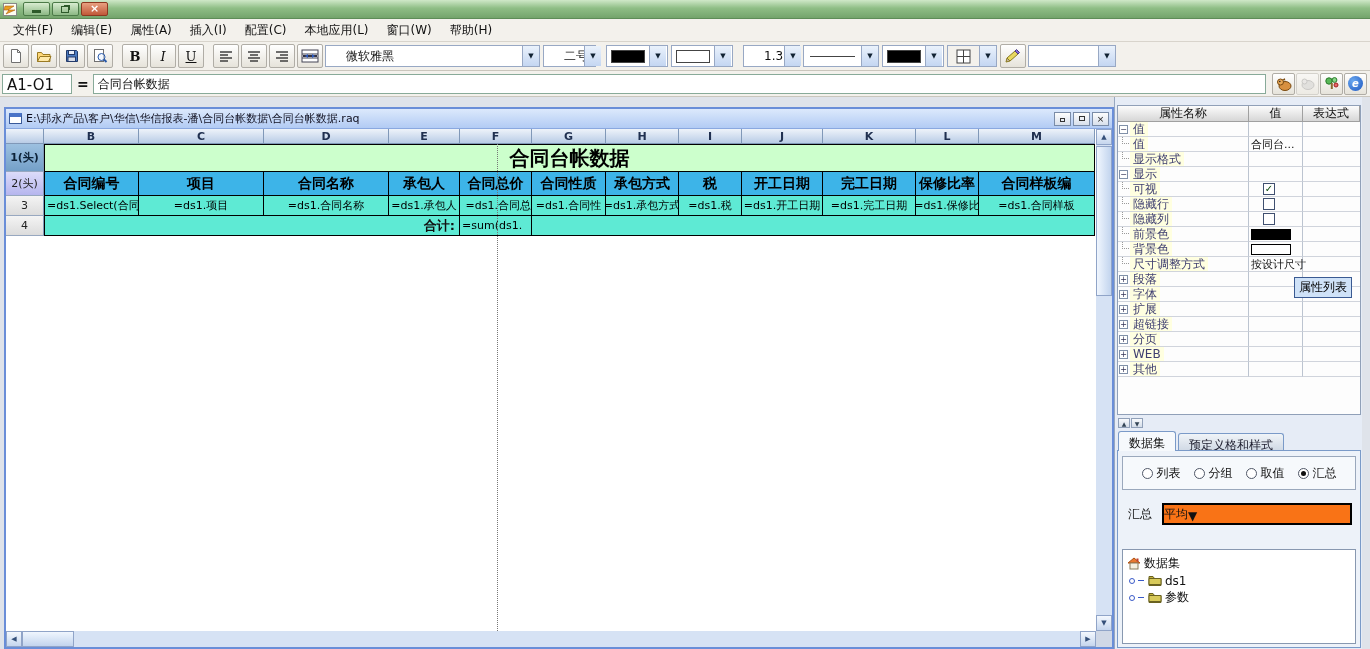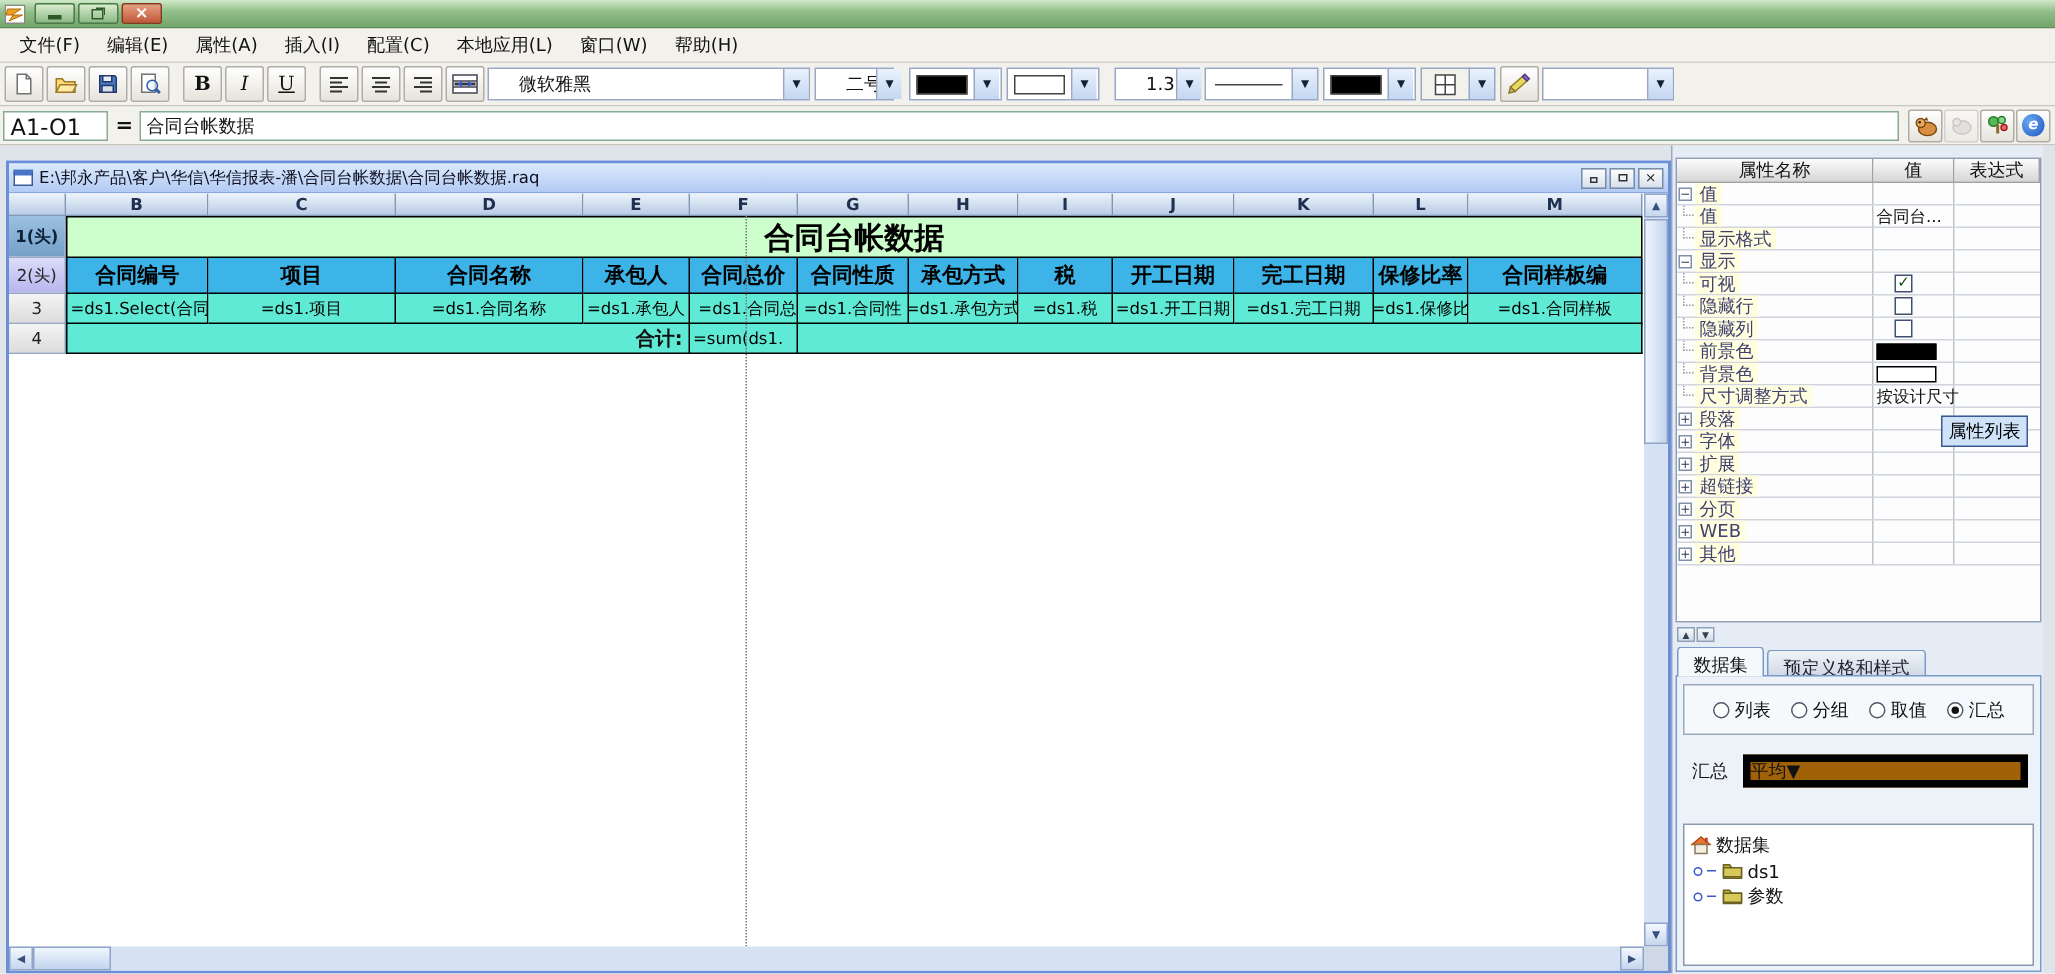--- a/index.html
+++ b/index.html
@@ -102,21 +102,21 @@
   .tabs{position:absolute;left:3px;top:334px;right:2px;height:20px;display:flex;align-items:flex-end}
   .tab{padding:3px 10px 2px 10px;font-size:12px;border:1px solid #7a9ac8;border-bottom:none;border-radius:3px 3px 0 0;margin-right:2px;white-space:nowrap}
   .tab.active{background:#f6f9fc;position:relative;z-index:2;height:20px}
   .tab.inactive{background:linear-gradient(#f0f4f8,#cfd8e4);height:18px;color:#223}
   .tabcontent{position:absolute;left:2px;top:353px;right:1px;bottom:1px;border:1px solid #7a9ac8;background:#edf2f9}
   .radiobox{margin:5px 4px 0 4px;height:34px;border:1px solid #9aa8bc;background:#f6f9fc;display:flex;align-items:center;justify-content:center;gap:13px}
   .radio{display:flex;align-items:center;gap:4px;font-size:12px}
   .rcirc{width:11px;height:11px;border:1px solid #505868;border-radius:50%;background:#fff;display:flex;align-items:center;justify-content:center;flex:none}
   .rcirc.on:after{content:"";width:5px;height:5px;border-radius:50%;background:#101010}
   .sumrow{display:flex;align-items:center;margin:13px 8px 0 10px;gap:10px}
-  .sumcombo{flex:1;height:22px;border:5px solid #000000;background:#a16207;display:flex;align-items:center}
+  .sumcombo{flex:1;height:22px;border:2px solid #000000;background:#f97316;display:flex;align-items:flex-end}
   .treebox{position:absolute;left:4px;top:98px;right:4px;bottom:3px;border:1px solid #8898b0;background:#fff;padding-top:5px;overflow:hidden}
   .titem{display:flex;align-items:center;height:17px;padding-left:4px;gap:3px;font-size:12px;color:#111;white-space:nowrap}
   .titem.child{padding-left:6px}
   .nodec{width:6px;height:6px;border:1px solid #3a5ac8;border-radius:50%;flex:none}
   .nodeline{width:6px;height:1px;background:#3a5ac8;flex:none;margin-right:1px}
 </style>
 </head>
 <body>
 
 <div class="titlebar">

